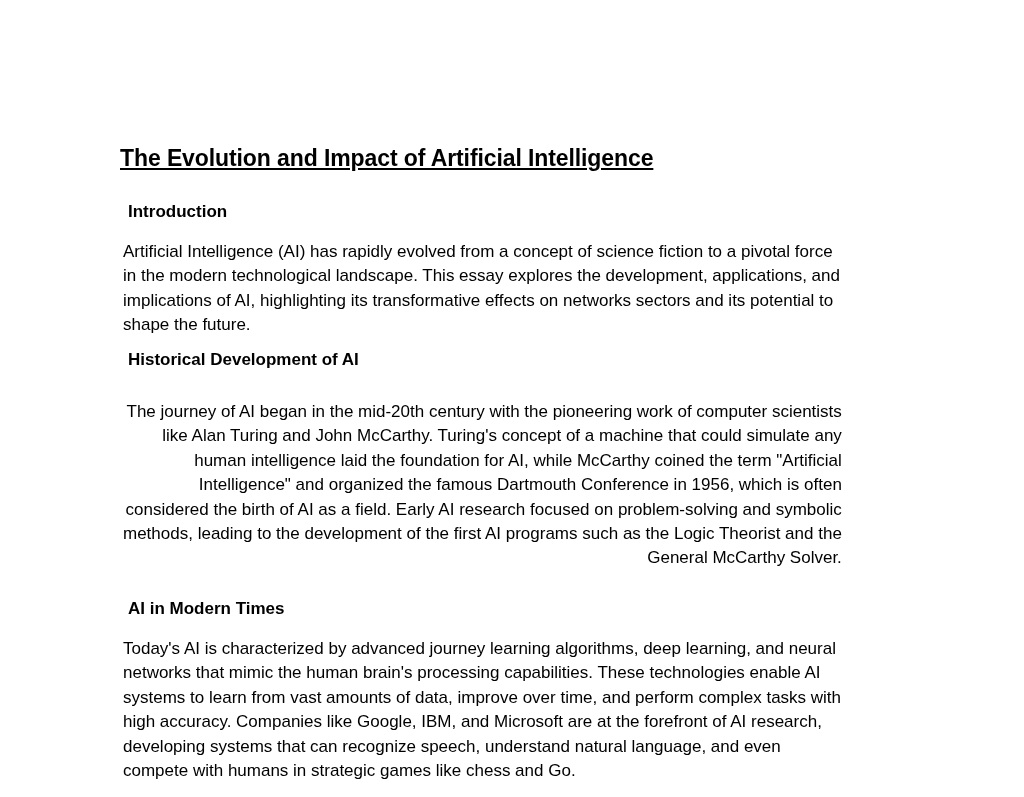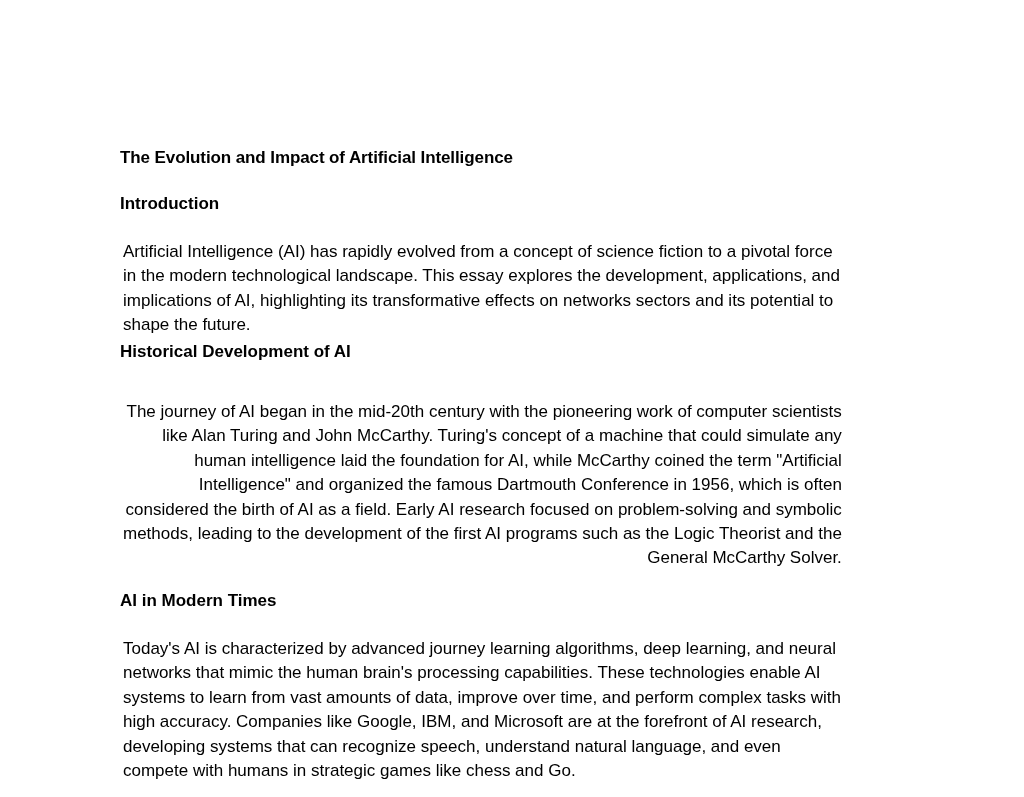--- a/index.html
+++ b/index.html
@@ -19,30 +19,31 @@
       position: absolute;
       left: 120px;
       top: 0;
       width: 800px;
     }
     .doc-title {
       position: absolute;
       top: 145px;
       left: 0;
       margin: 0;
-      font-size: 17px;
+      font-size: 23px;
       font-weight: bold;
       line-height: 26px;
       white-space: nowrap;
       letter-spacing: -0.1px;
+      text-decoration: underline;
     }
     .section-heading {
       position: absolute;
       left: 0;
-      margin: 0;
+      margin: 8px;
       font-size: 17px;
       font-weight: bold;
       line-height: 22px;
       white-space: nowrap;
     }
     .para {
       position: absolute;
       left: 0;
       margin: 3px;
       font-size: 17px;

